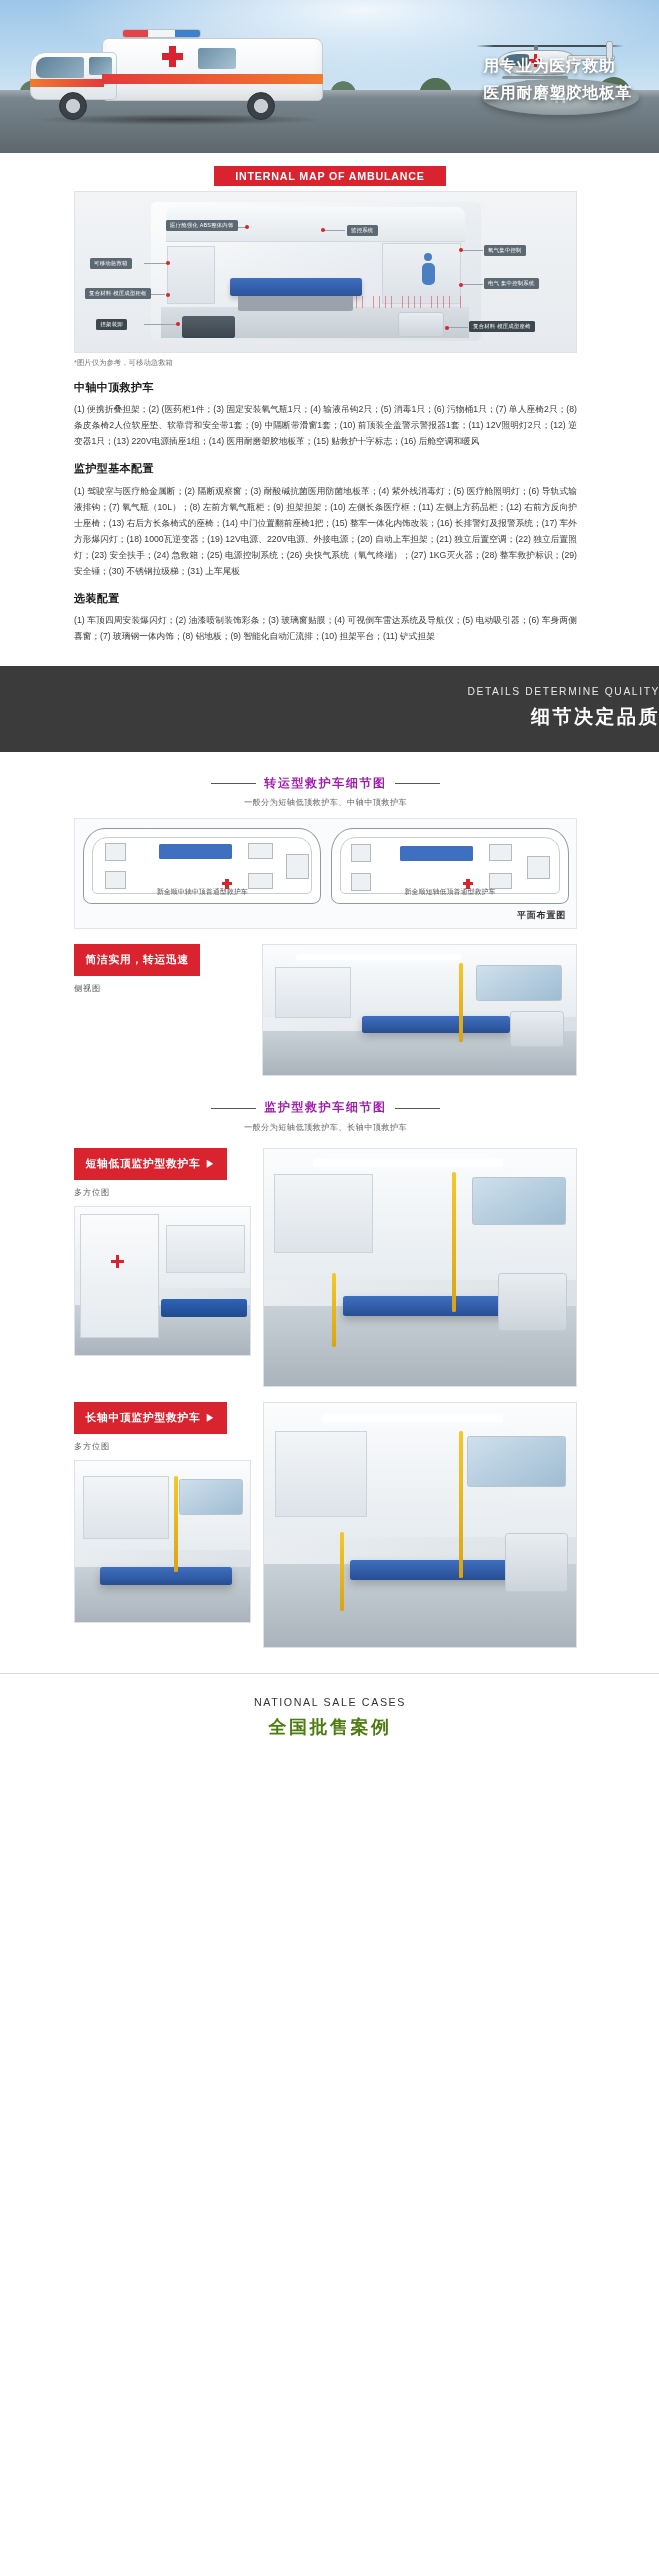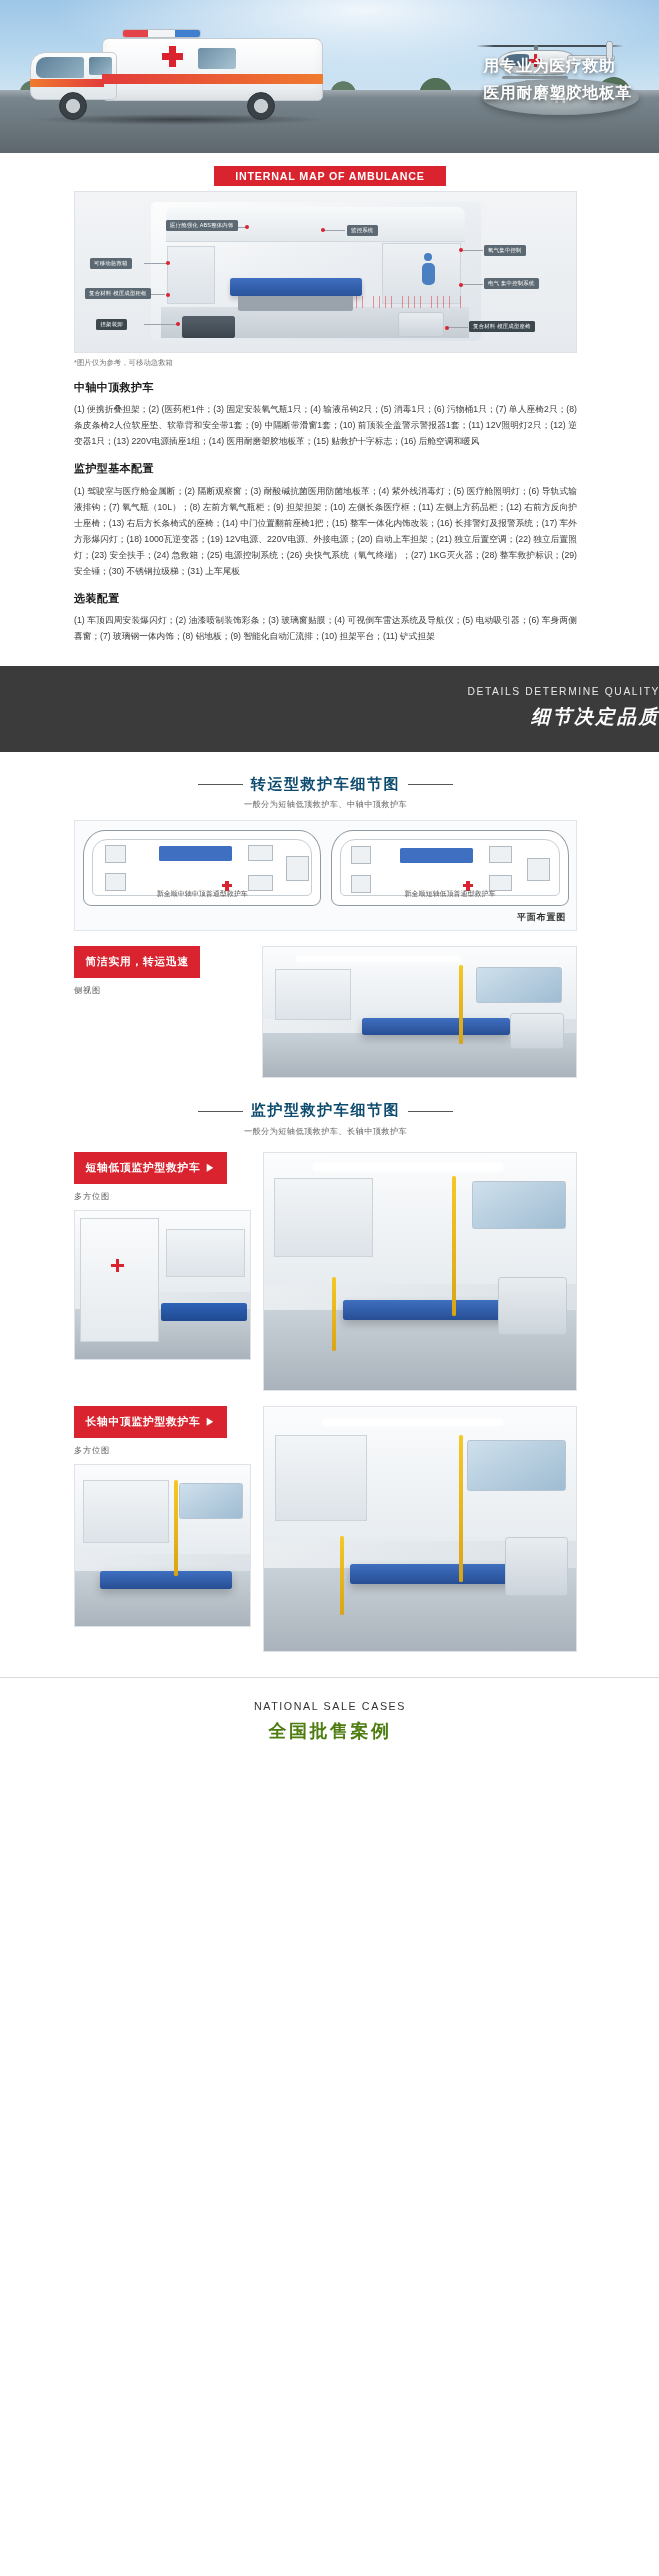--- a/index.html
+++ b/index.html
@@ -241,27 +241,27 @@
   .spec-p {
     font-size: 8.7px; line-height: 1.85; color: #3a3a3a; text-align: justify;
   }
 
   
   .dark-band {
     width: 660px; background: #3b3b3b; color: #fff; text-align: right;
     padding: 20px 0 21.4px; margin-top: 21.4px;
   }
   .dark-band .en { font-size: 10.3px; letter-spacing: 1.6px; color: #e8e8e8; }
-  .dark-band .cn { font-size: 19px; font-weight: bold; letter-spacing: 2.5px; margin-top: 7.4px; font-style: italic; }
+  .dark-band .cn { font-size: 19px; font-weight: bold; letter-spacing: 2.5px; margin-top: 7.4px; }
 
   
   .sec-head { width: 503px; margin: 23px auto 3.3px; text-align: center; }
   .sec-head .row { display: flex; align-items: center; justify-content: center; gap: 8.2px; }
   .sec-head .rule { width: 45px; height: 0.8px; background: #555; }
-  .sec-head .t { font-size: 15px; font-weight: bold; color: #0c4a6e; letter-spacing: 1.6px; }
+  .sec-head .t { font-size: 12px; font-weight: bold; color: #a21caf; letter-spacing: 1.6px; }
   .sec-head .sub { font-size: 8.2px; color: #666; margin-top: 5.8px; letter-spacing: 0.4px; }
 
   
   .floorplan {
     position: relative; width: 503px; height: 111px; margin: 10px auto 0;
     background: #fafbfc; border: 0.8px solid #e3e6e9;
   }
   .fp-half { position: absolute; top: 8.2px; width: 238px; height: 76px; }
   .fp-half.left { left: 8.2px; }
   .fp-half.right { left: 256px; }

